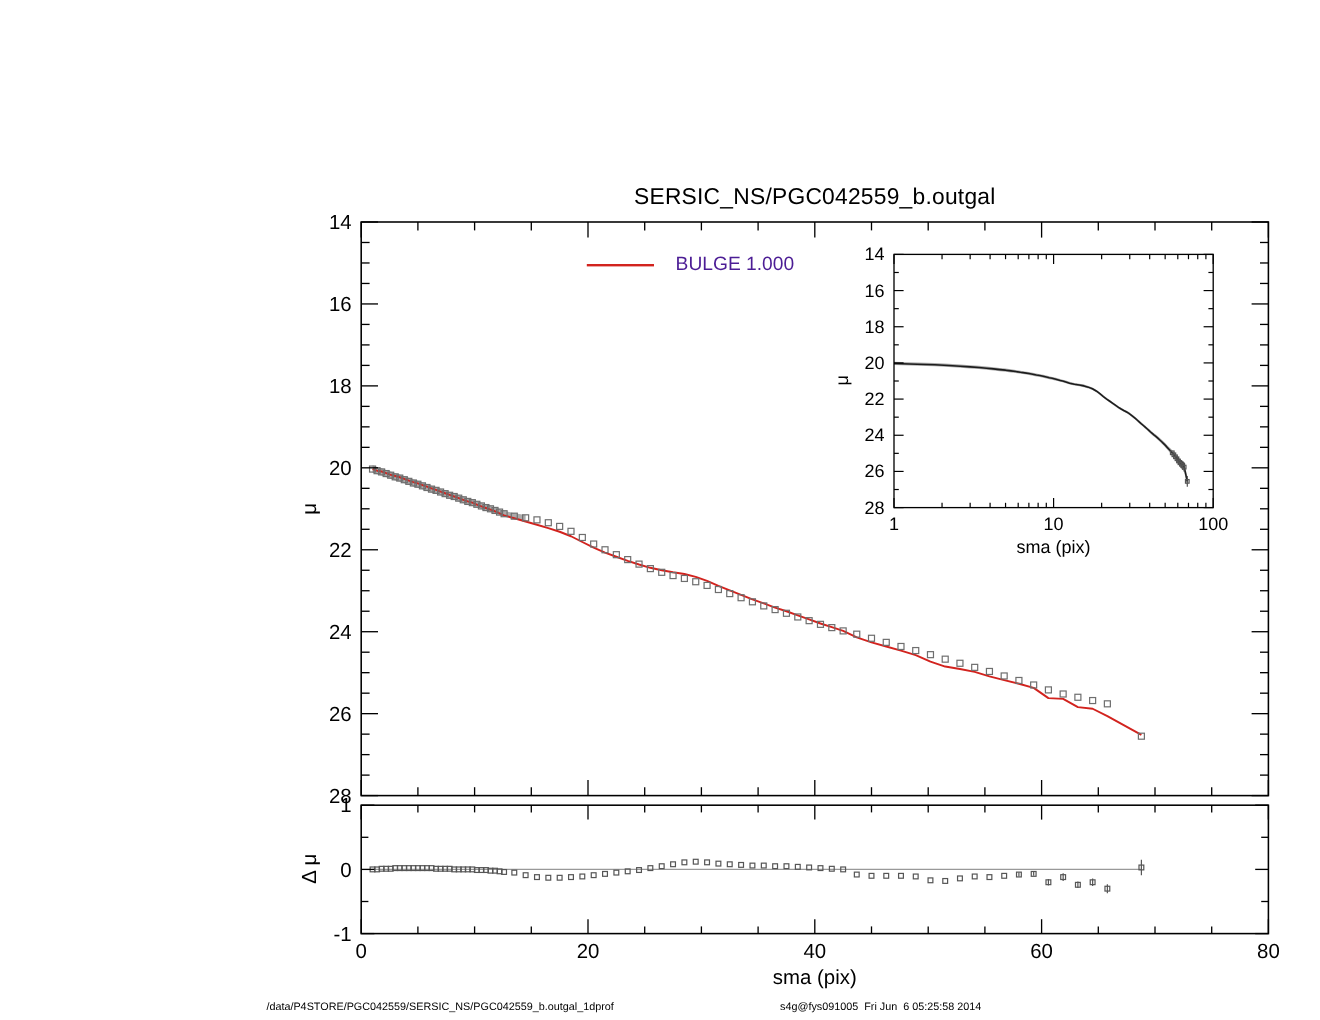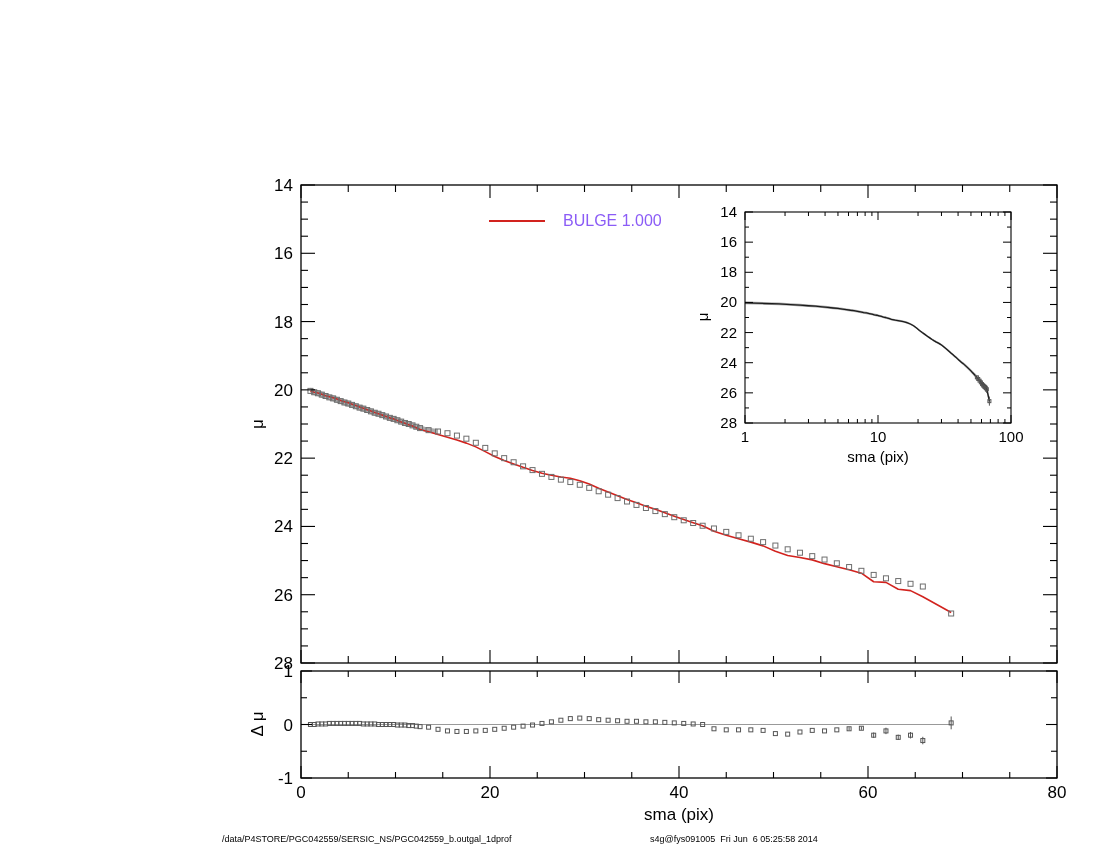--- a/index.html
+++ b/index.html
@@ -452,24 +452,25 @@
         <text x="293" y="730.5" font-size="17" text-anchor="end">0</text>
         <text x="293" y="784" font-size="17" text-anchor="end">-1</text>
         <text x="301" y="798" font-size="17" text-anchor="middle">0</text>
         <text x="490" y="798" font-size="17" text-anchor="middle">20</text>
         <text x="679" y="798" font-size="17" text-anchor="middle">40</text>
         <text x="868" y="798" font-size="17" text-anchor="middle">60</text>
         <text x="1057" y="798" font-size="17" text-anchor="middle">80</text>
       </g>
     </svg>
 
+  <div class="lbl title">SERSIC_NS/PGC042559_b.outgal</div>
 
   <div class="legend">
     <span class="line" id="legend-line" style="background: rgb(210, 35, 30);"></span>
-    <span class="txt" id="legend-text" style="color: #8b5cf6;">BULGE  1.000</span>
+    <span class="txt" id="legend-text" style="color: #4c1d95;">BULGE  1.000</span>
   </div>
 
   <div class="lbl ylab-main">μ</div>
   <div class="lbl ylab-inset">μ</div>
   <div class="lbl xlab-inset">sma (pix)</div>
   <div class="lbl ylab-res">Δ μ</div>
   <div class="lbl xlab-res">sma (pix)</div>
 
   <div class="lbl foot-l">/data/P4STORE/PGC042559/SERSIC_NS/PGC042559_b.outgal_1dprof</div>
   <div class="lbl foot-r">s4g@fys091005  Fri Jun  6 05:25:58 2014</div>

